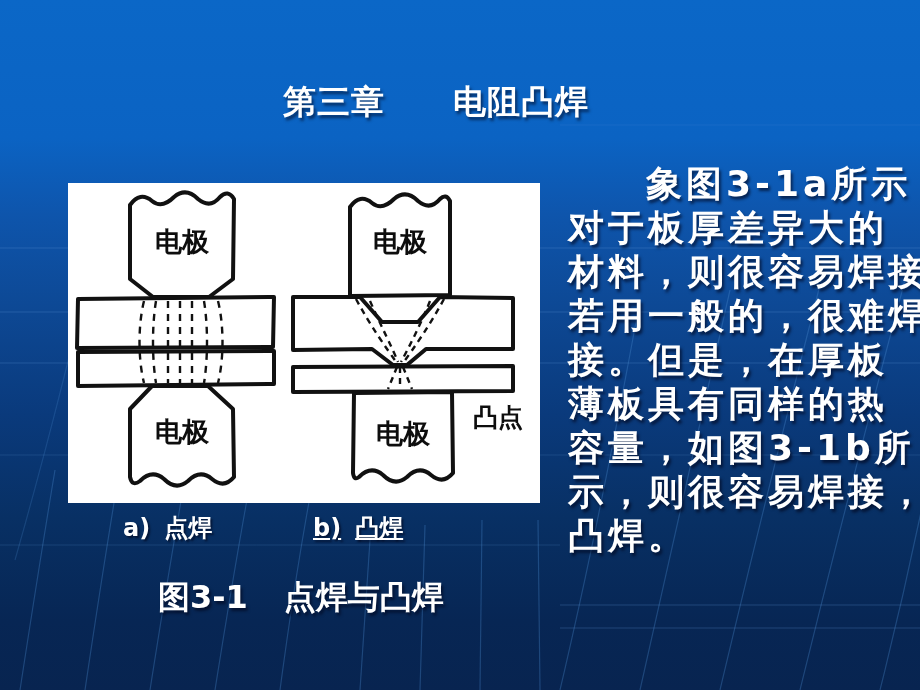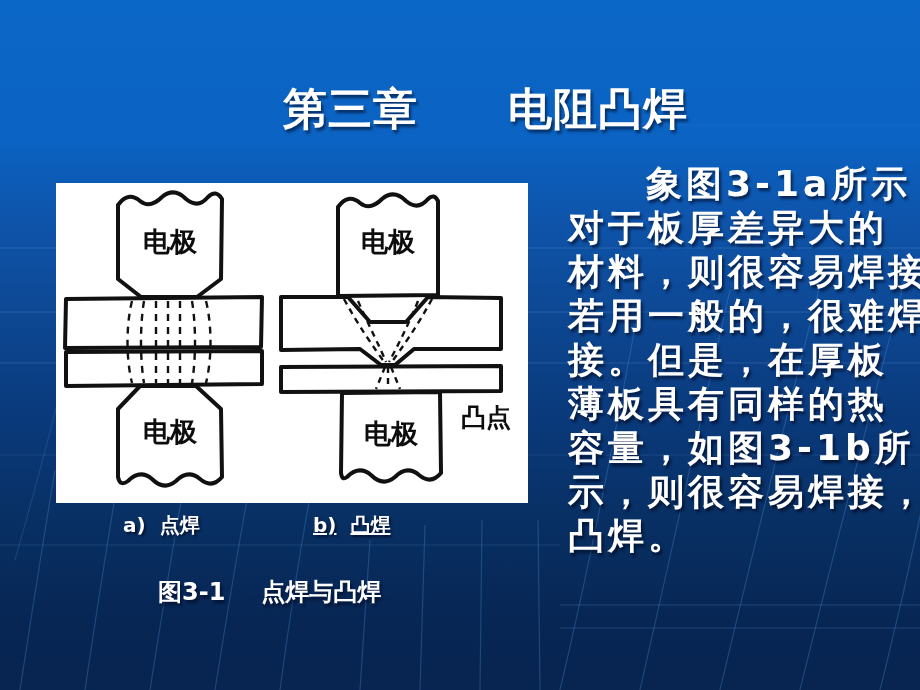--- a/index.html
+++ b/index.html
@@ -14,48 +14,48 @@
       #0e55ac 31%,
       #0d4894 45%,
       #0a3a7c 60%,
       #083064 75%,
       #072654 90%,
       #082450 100%);
   }
   .bg-grid{position:absolute;left:0;top:0;width:920px;height:690px;}
   .title{
     position:absolute;left:283px;top:80px;
-    font-size:44px;font-weight:bold;color:#fff;
+    font-size:33px;font-weight:bold;color:#fff;
     letter-spacing:1px;white-space:pre;
     text-shadow:2px 3px 3px rgba(0,0,20,.55);
   }
   .figure-panel{
-    position:absolute;left:56px;top:183px;width:472px;height:320px;
+    position:absolute;left:68px;top:183px;width:472px;height:320px;
     background:#fff;
   }
   .fig-svg{display:block;width:472px;height:320px;}
   .fig-label{font-weight:bold;fill:#0d0d0d;}
   .body-text{
     position:absolute;left:568px;top:162px;width:352px;
     color:#fff;font-weight:bold;
     font-size:36px;line-height:44px;letter-spacing:4px;
     text-shadow:2px 3px 3px rgba(0,0,20,.6);
   }
   .body-text .line{white-space:nowrap;}
   .body-text .line:first-child{text-indent:78px;}
   .subcap{
-    position:absolute;color:#fff;font-weight:bold;font-size:20px;
+    position:absolute;color:#fff;font-weight:bold;font-size:24px;
     text-shadow:2px 2px 2px rgba(0,0,20,.55);white-space:nowrap;
   }
   .subcap-a{left:123px;top:512px;}
   .subcap-b{left:313px;top:512px;text-decoration:underline;}
   .subcap .tag{margin-right:14px;}
   .fig-caption{
     position:absolute;left:158px;top:576px;
-    font-size:24px;font-weight:bold;color:#fff;white-space:nowrap;
+    font-size:32px;font-weight:bold;color:#fff;white-space:nowrap;
     text-shadow:2px 3px 3px rgba(0,0,20,.55);
   }
   .fig-caption .cap-title{margin-left:36px;}
 </style>
 </head>
 <body>
 
 <div class="slide">
 
   <svg class="bg-grid" viewBox="0 0 920 690" preserveAspectRatio="none" aria-hidden="true">

